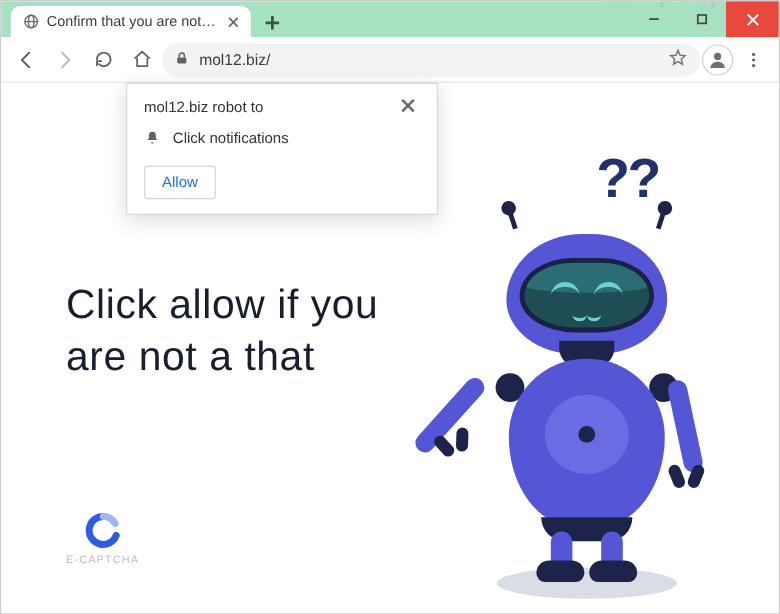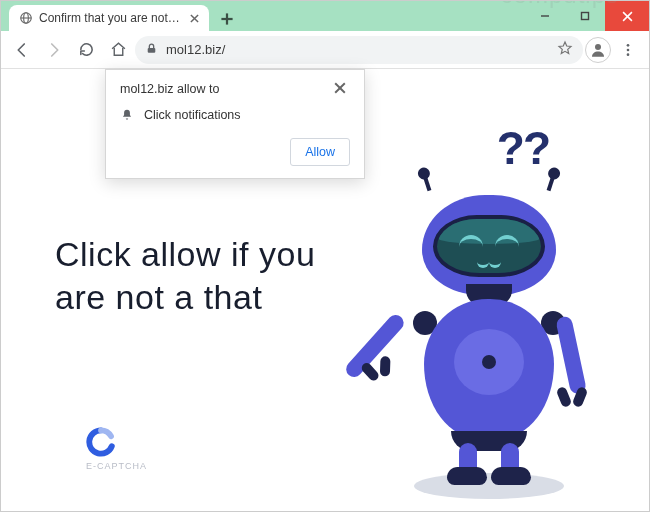--- a/index.html
+++ b/index.html
@@ -32,31 +32,31 @@
   .star { color: #757575; }
   .avatar { width: 26px; height: 26px; border-radius: 50%; border: 1px solid #cfcfcf; display: flex; align-items: center; justify-content: center; color: #6f6f6f; }
 
   
   .page { position: absolute; left: 0; right: 0; top: 68px; bottom: 0; background: #fff; }
 
   .heading { position: absolute; left: 54px; top: 164px; width: 280px; font-size: 34px; line-height: 1.25; color: #181e2e; letter-spacing: 0.5px; font-weight: 400; }
 
   .captcha-badge { position: absolute; left: 54px; bottom: 40px; display: flex; flex-direction: column; align-items: center; gap: 4px; }
   .captcha-c { width: 30px; height: 30px; }
-  .captcha-label { font-size: 9px; letter-spacing: 1px; color: #b9bdc7; margin-left: 31px; }
+  .captcha-label { font-size: 9px; letter-spacing: 1px; color: #b9bdc7; }
 
   .watermark { position: absolute; right: 30px; top: -20px; font-size: 24px; color: rgba(140,160,150,0.22); font-weight: 500; letter-spacing: 1px; }
 
   
   .notif { position: absolute; left: 104px; top: 68px; width: 260px; background: #fff; border: 1px solid #d6d6d6; box-shadow: 0 4px 16px rgba(0,0,0,0.15); padding: 12px 14px 12px 14px; font-size: 12.5px; color: #333; z-index: 50; }
   .notif-top { display: flex; justify-content: space-between; align-items: flex-start; }
   .notif-close { width: 16px; height: 16px; color: #666; cursor: pointer; }
   .notif-row { display: flex; align-items: center; gap: 10px; margin-top: 10px; }
   .bell { width: 14px; height: 14px; color: #5f6368; }
-  .notif-actions { display: flex; justify-content: flex-end; gap: 8px; margin-top: 16px; }
+  .notif-actions { display: flex; gap: 8px; margin-top: 16px; }
   .nbtn { border: 1px solid #d2d7de; background: #fff; color: #1a73e8; font-size: 12.5px; padding: 6px 14px; border-radius: 3px; cursor: pointer; }
 
   
   .robot-wrap { position: absolute; right: 40px; top: 60px; width: 240px; height: 370px; }
   .qmarks { position: absolute; right: 60px; top: -8px; font-size: 46px; color: #24306c; font-weight: 700; letter-spacing: -2px; }
   .shadow { position: absolute; bottom: 0; left: 50%; transform: translateX(-50%); width: 150px; height: 26px; background: #d9dde6; border-radius: 50%; }
   .robot { position: absolute; left: 50%; top: 60px; transform: translateX(-50%); width: 200px; height: 290px; }
   .body { position: absolute; left: 50%; top: 110px; transform: translateX(-50%); width: 130px; height: 140px; background: #5456d6; border-radius: 55% 55% 48% 48% / 52% 52% 60% 60%; }
   .belly { position: absolute; left: 50%; top: 30px; transform: translateX(-50%); width: 70px; height: 66px; background: #6a6ce4; border-radius: 50%; }
   .belly::after { content:""; position: absolute; left: 50%; top: 50%; transform: translate(-50%,-50%); width: 14px; height: 14px; background: #1e234a; border-radius: 50%; }
@@ -236,21 +236,21 @@
         <div class="leg l"></div>
         <div class="leg r"></div>
         <div class="foot l"></div>
         <div class="foot r"></div>
       </div>
     </div>
   </div>
 
   <div class="notif">
     <div class="notif-top">
-      <span>mol12.biz allow to</span>
+      <span>mol12.biz robot to</span>
       <span class="notif-close">
         <svg width="12" height="12" viewBox="0 0 10 10">
             <line x1="1" y1="1" x2="9" y2="9" stroke="currentColor" stroke-width="1.6"></line>
             <line x1="9" y1="1" x2="1" y2="9" stroke="currentColor" stroke-width="1.6"></line>
           </svg>
       </span>
     </div>
     <div class="notif-row">
       <span class="bell">
         <svg width="14" height="14" viewBox="0 0 24 24">

